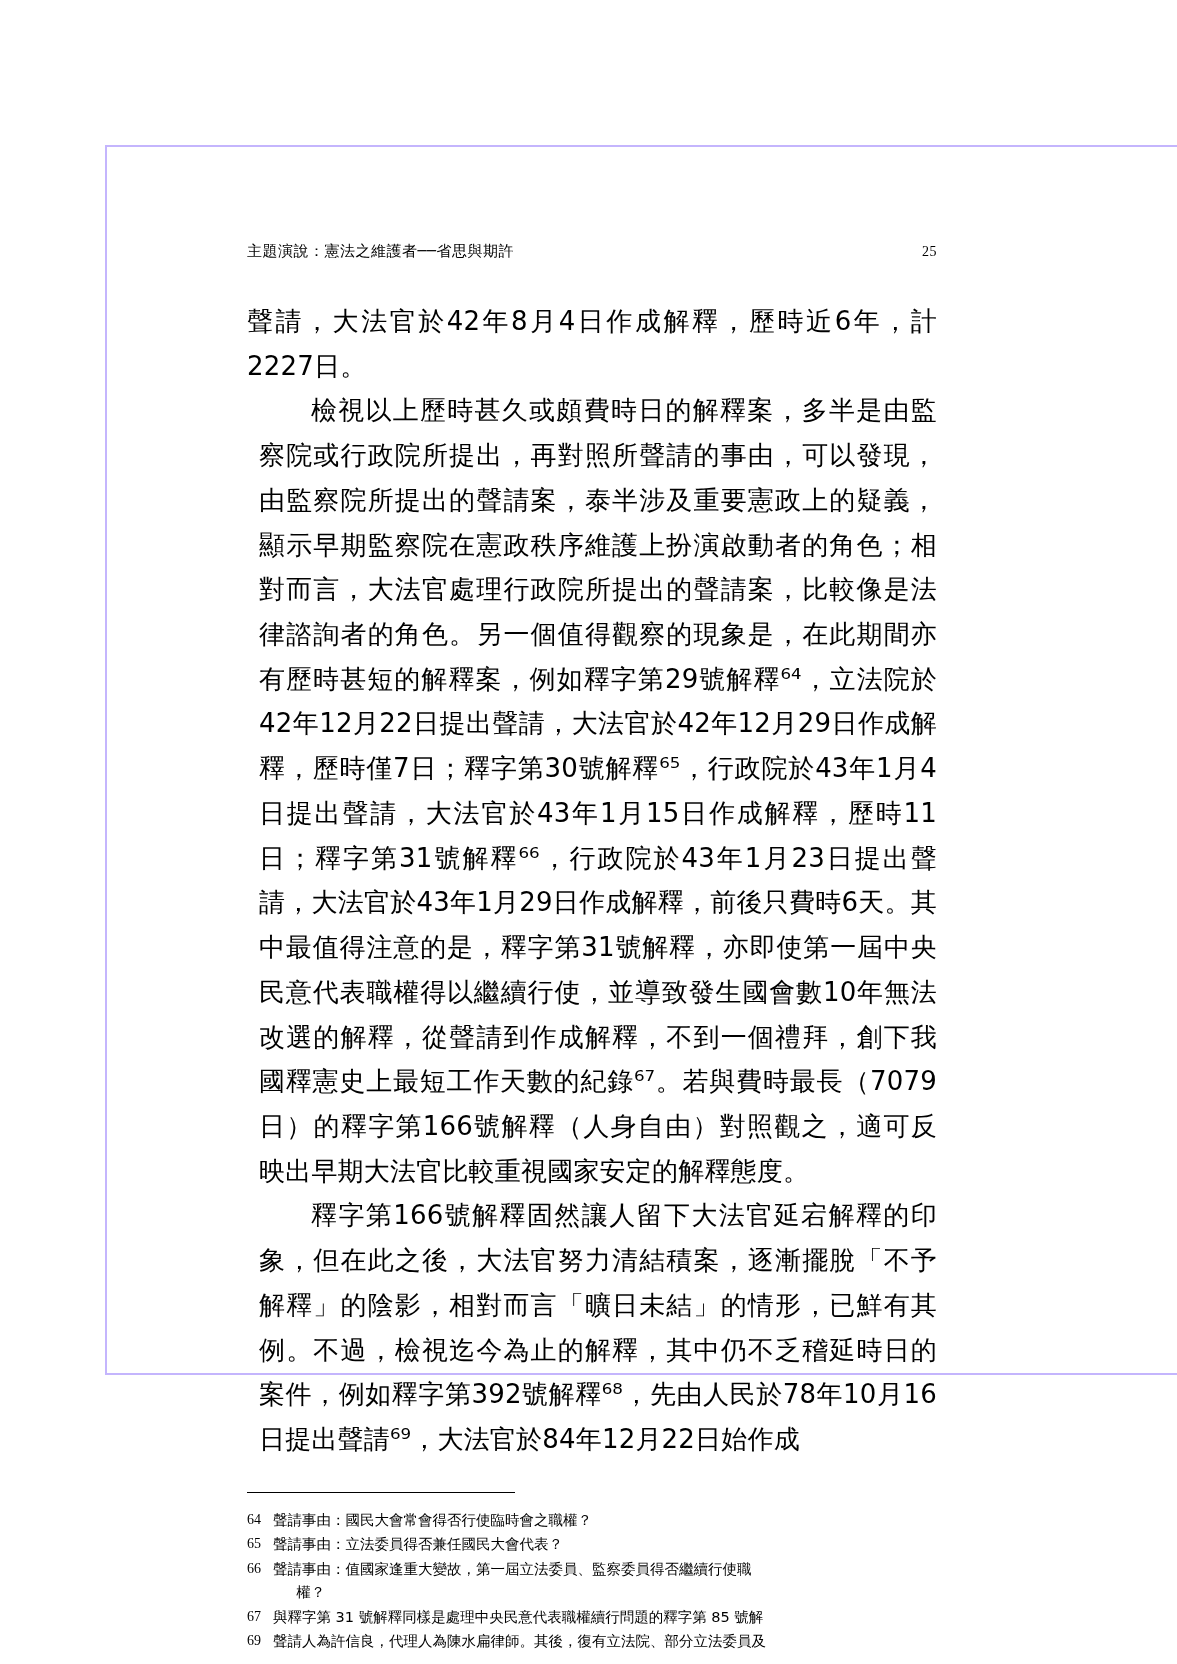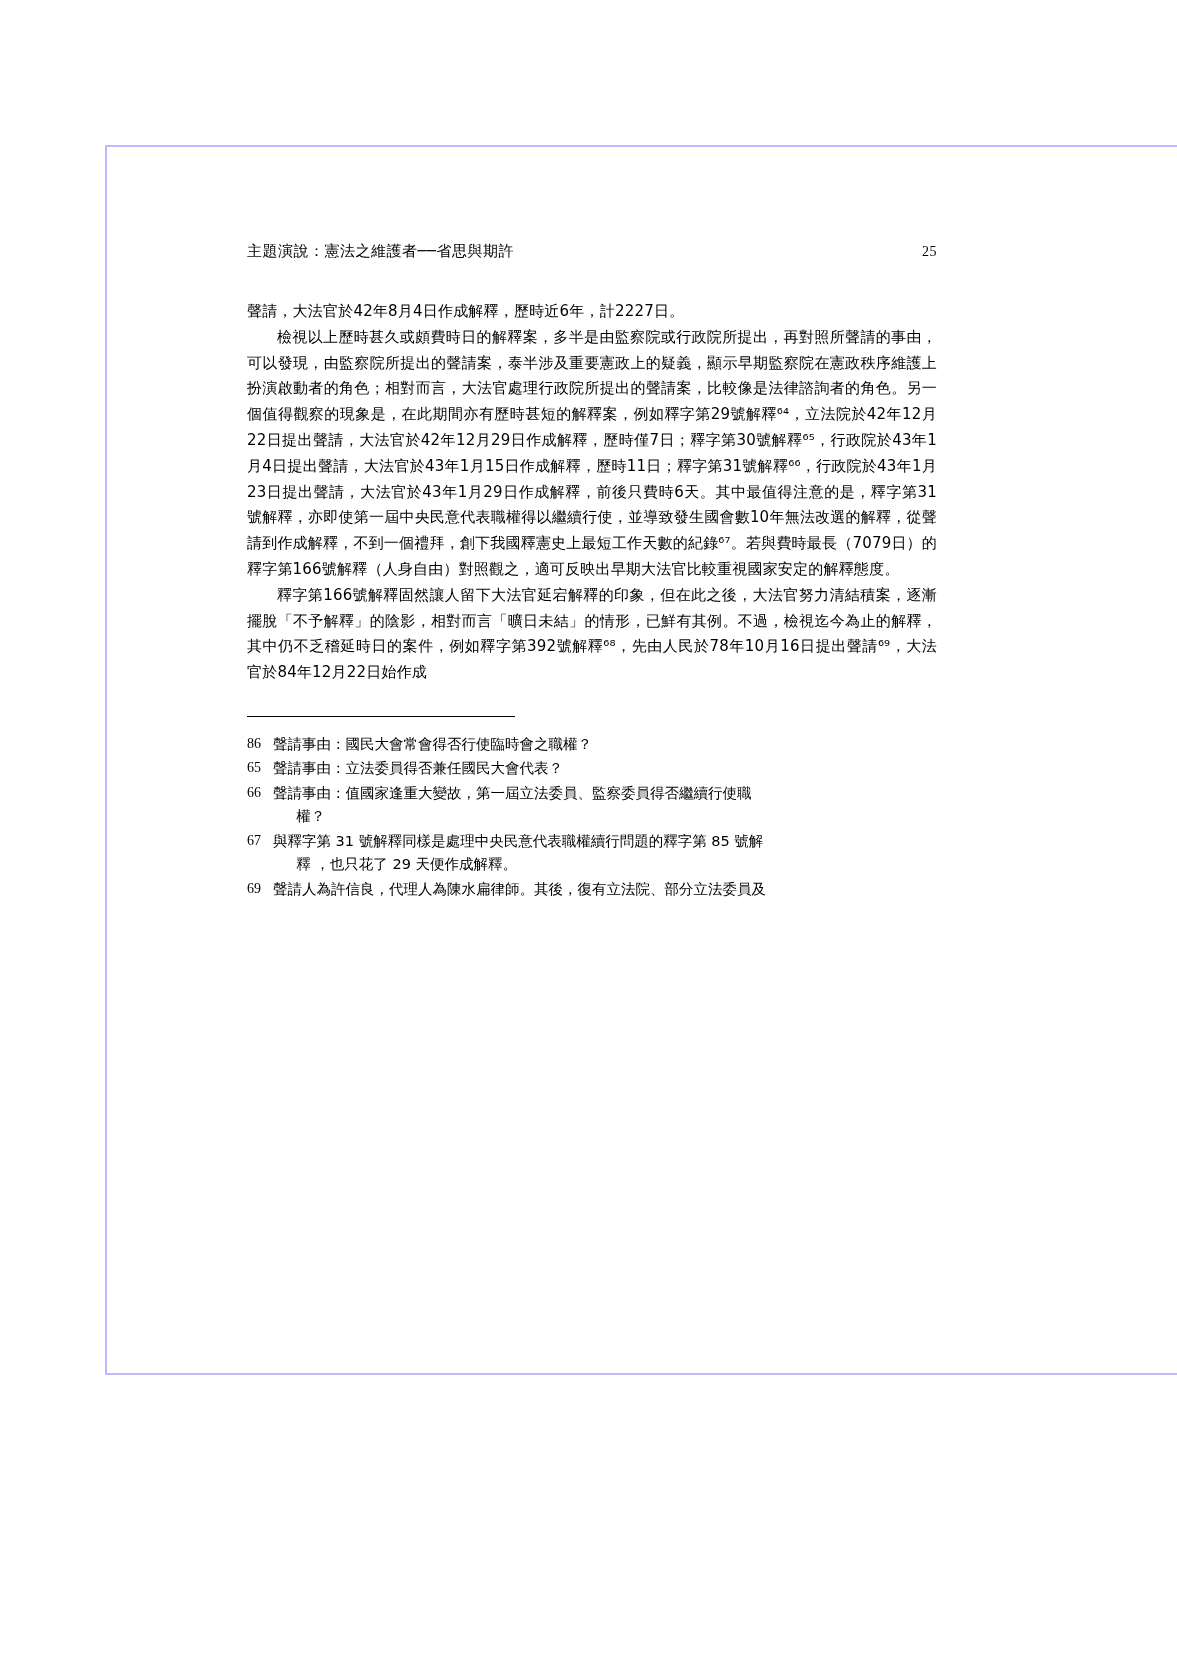--- a/index.html
+++ b/index.html
@@ -39,28 +39,29 @@
   }
   .header-title {
     white-space: nowrap;
   }
   .header-page {
     font-size: 14px;
     font-family: Liberation Serif, serif;
   }
   .body-text p {
     margin: 0;
-    font-size: 15px;
+    font-size: 26px;
     line-height: 1.72;
     text-align: justify;
     text-justify: inter-ideograph;
     letter-spacing: 0.2px;
   }
   .body-text p.indent {
     text-indent: 2em;
+    margin-left: 12px;
   }
   .fn-rule {
     margin-top: 30px;
     width: 268px;
     height: 1px;
     background: #000000;
   }
   .footnotes {
     margin-top: 16px;
   }
@@ -101,21 +102,21 @@
       <p>聲請，大法官於42年8月4日作成解釋，歷時近6年，計2227日。</p>
       <p class="indent">檢視以上歷時甚久或頗費時日的解釋案，多半是由監察院或行政院所提出，再對照所聲請的事由，可以發現，由監察院所提出的聲請案，泰半涉及重要憲政上的疑義，顯示早期監察院在憲政秩序維護上扮演啟動者的角色；相對而言，大法官處理行政院所提出的聲請案，比較像是法律諮詢者的角色。另一個值得觀察的現象是，在此期間亦有歷時甚短的解釋案，例如釋字第29號解釋⁶⁴，立法院於42年12月22日提出聲請，大法官於42年12月29日作成解釋，歷時僅7日；釋字第30號解釋⁶⁵，行政院於43年1月4日提出聲請，大法官於43年1月15日作成解釋，歷時11日；釋字第31號解釋⁶⁶，行政院於43年1月23日提出聲請，大法官於43年1月29日作成解釋，前後只費時6天。其中最值得注意的是，釋字第31號解釋，亦即使第一屆中央民意代表職權得以繼續行使，並導致發生國會數10年無法改選的解釋，從聲請到作成解釋，不到一個禮拜，創下我國釋憲史上最短工作天數的紀錄⁶⁷。若與費時最長（7079日）的釋字第166號解釋（人身自由）對照觀之，適可反映出早期大法官比較重視國家安定的解釋態度。</p>
       <p class="indent">釋字第166號解釋固然讓人留下大法官延宕解釋的印象，但在此之後，大法官努力清結積案，逐漸擺脫「不予解釋」的陰影，相對而言「曠日未結」的情形，已鮮有其例。不過，檢視迄今為止的解釋，其中仍不乏稽延時日的案件，例如釋字第392號解釋⁶⁸，先由人民於78年10月16日提出聲請⁶⁹，大法官於84年12月22日始作成</p>
     </div>
 
     <div class="fn-rule"></div>
 
     <div class="footnotes">
 
       <div class="fn-item">
-        <div class="fn-num">86</div>
+        <div class="fn-num">64</div>
         <div class="fn-body">
           <span>聲請事由：國民大會常會得否行使臨時會之職權？</span>
         </div>
       </div>
 
       <div class="fn-item">
         <div class="fn-num">65</div>
         <div class="fn-body">
           <span>聲請事由：立法委員得否兼任國民大會代表？</span>
         </div>
@@ -126,21 +127,20 @@
         <div class="fn-body">
           <span>聲請事由：值國家逢重大變故，第一屆立法委員、監察委員得否繼續行使職</span>
           <span class="cont">權？</span>
         </div>
       </div>
 
       <div class="fn-item">
         <div class="fn-num">67</div>
         <div class="fn-body">
           <span>與釋字第 31 號解釋同樣是處理中央民意代表職權續行問題的釋字第 85 號解</span>
-          <span class="cont">釋 ，也只花了 29 天便作成解釋。</span>
         </div>
       </div>
 
 
       <div class="fn-item">
         <div class="fn-num">69</div>
         <div class="fn-body">
           <span>聲請人為許信良，代理人為陳水扁律師。其後，復有立法院、部分立法委員及</span>
         </div>
       </div>

